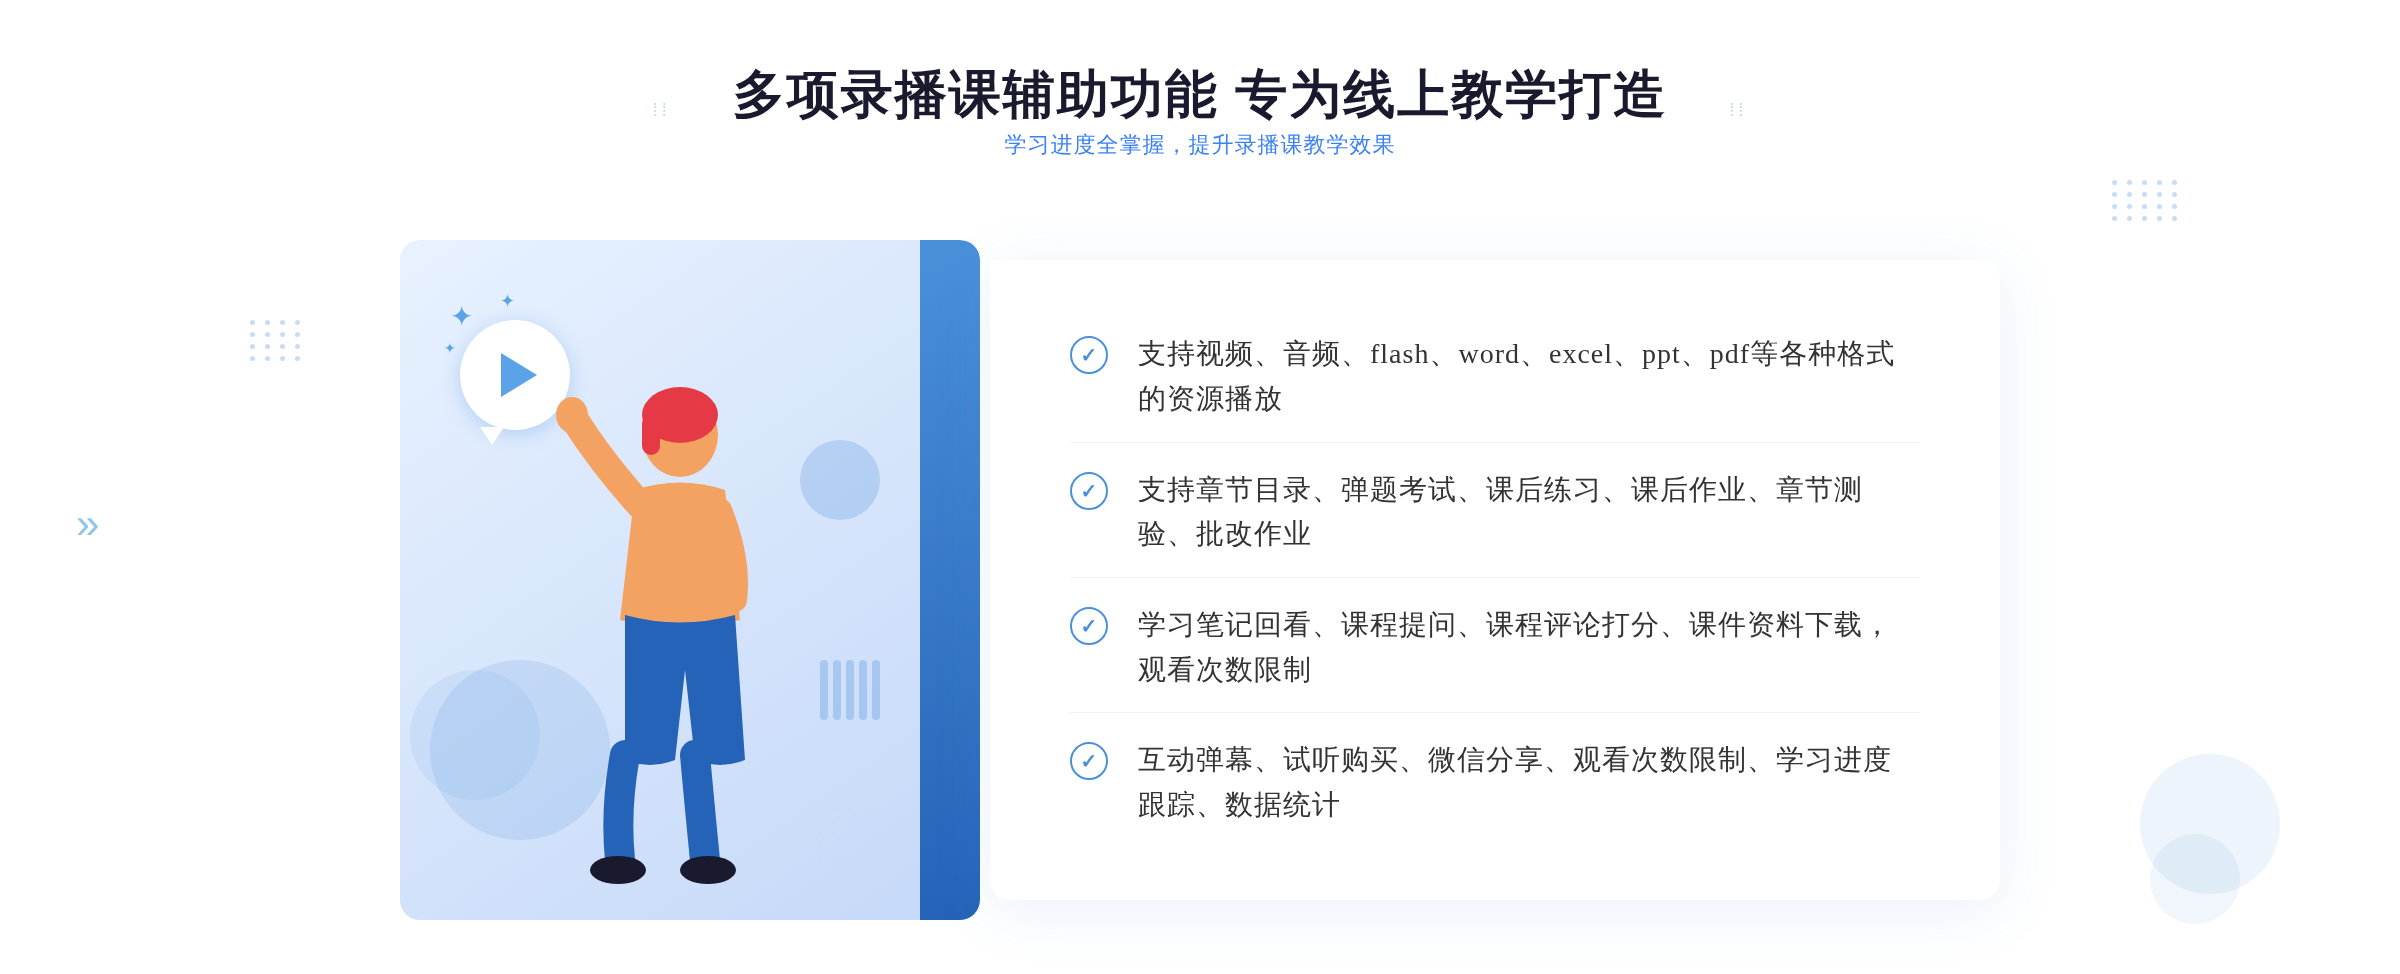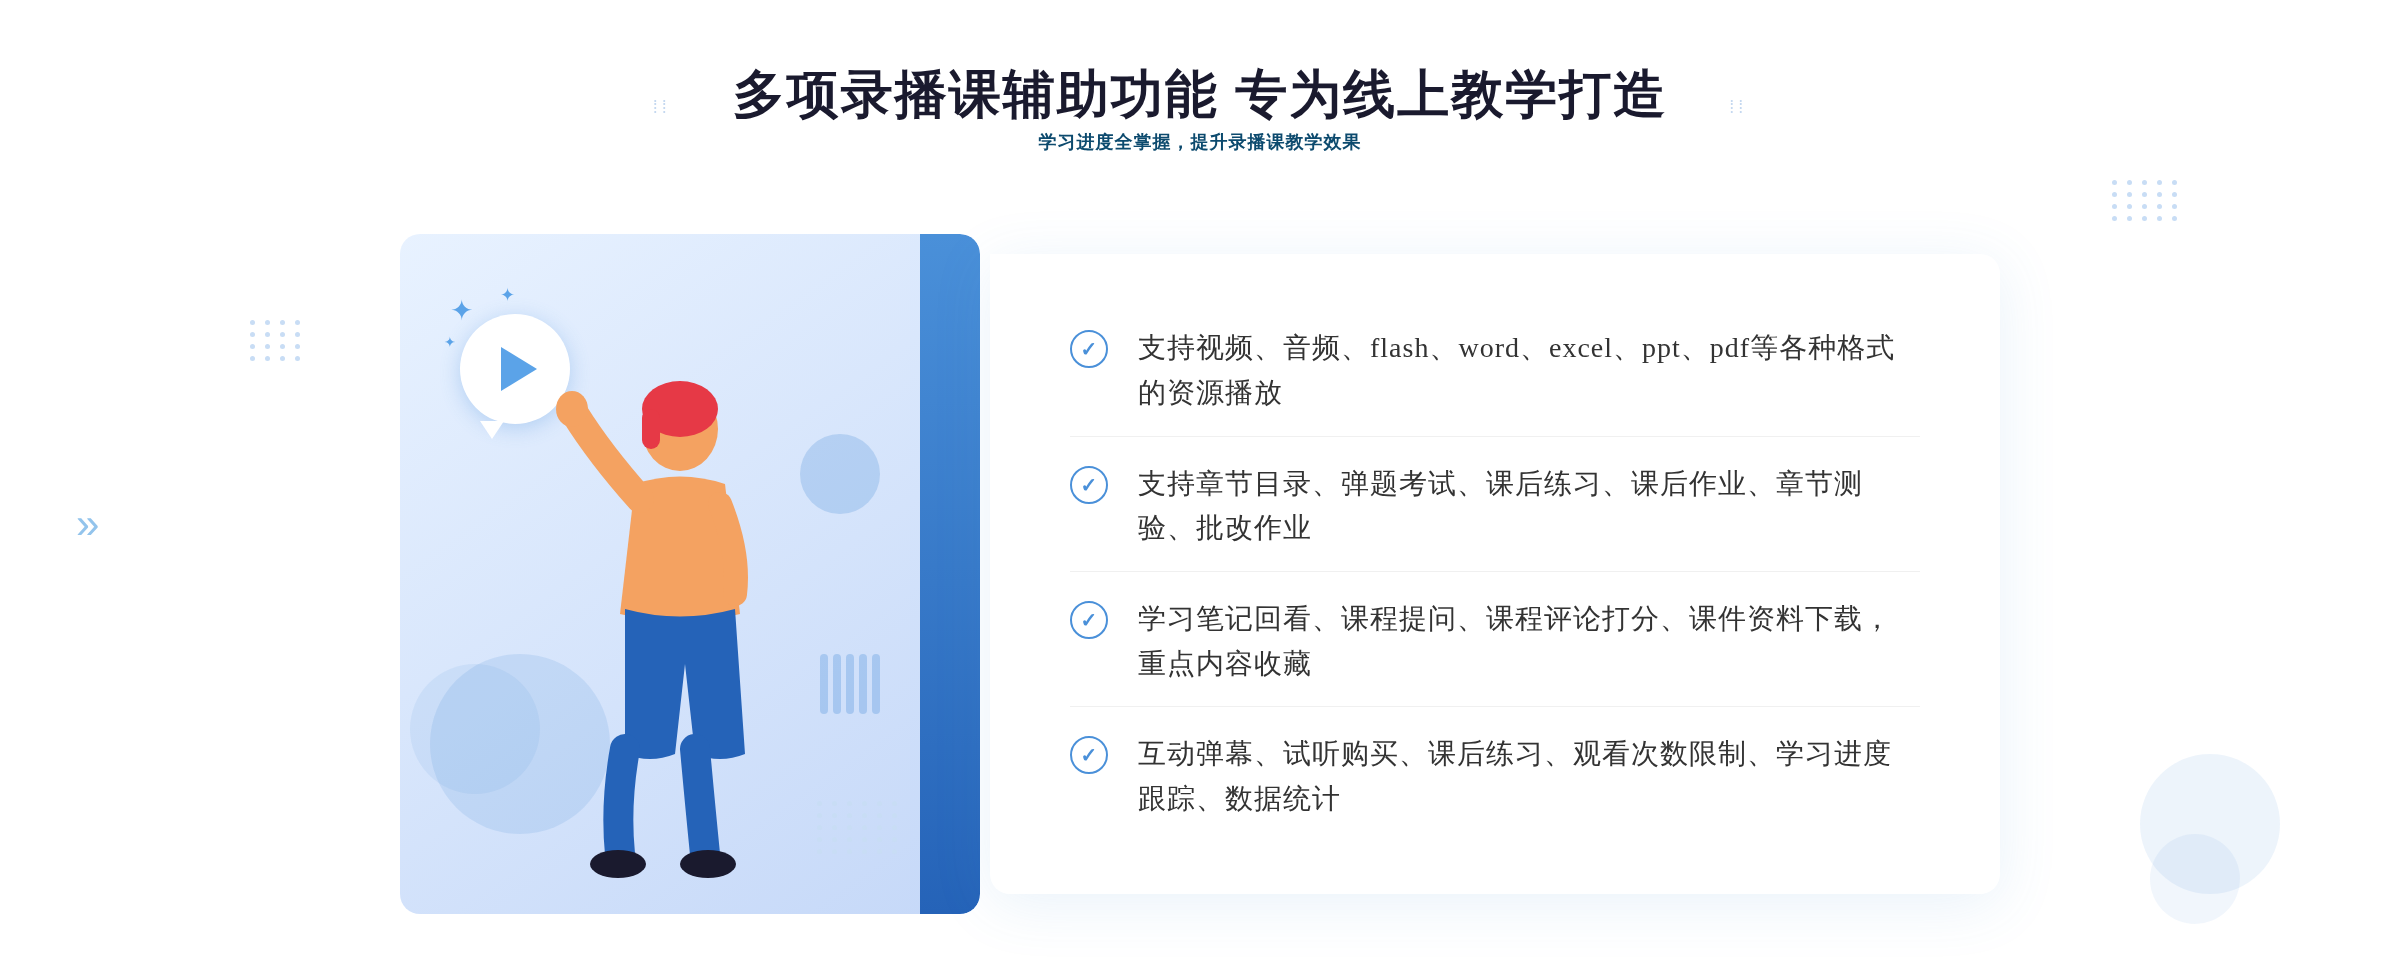--- a/index.html
+++ b/index.html
@@ -62,23 +62,23 @@
     }
 
     .main-title {
       font-size: 52px;
       font-weight: 600;
       color: #1a1a2e;
       letter-spacing: 2px;
     }
 
     .sub-title {
-      font-size: 18px;
-      color: #0c4a6e;
-      font-weight: 700;
+      font-size: 22px;
+      color: #3b82f6;
+      font-weight: 400;
       letter-spacing: 1px;
     }
 
     
     .content-area {
       display: flex;
       width: 1600px;
       height: 720px;
       position: relative;
     }
@@ -445,28 +445,28 @@
         <div class="check-icon">
           <span class="check-mark">✓</span>
         </div>
         <span class="feature-text">支持章节目录、弹题考试、课后练习、课后作业、章节测验、批改作业</span>
       </div>
 
       <div class="feature-item">
         <div class="check-icon">
           <span class="check-mark">✓</span>
         </div>
-        <span class="feature-text">学习笔记回看、课程提问、课程评论打分、课件资料下载，重点内容收藏</span>
+        <span class="feature-text">学习笔记回看、课程提问、课程评论打分、课件资料下载，观看次数限制</span>
       </div>
 
       <div class="feature-item">
         <div class="check-icon">
           <span class="check-mark">✓</span>
         </div>
-        <span class="feature-text">互动弹幕、试听购买、课后练习、观看次数限制、学习进度跟踪、数据统计</span>
+        <span class="feature-text">互动弹幕、试听购买、微信分享、观看次数限制、学习进度跟踪、数据统计</span>
       </div>
 
     </div>
   </div>
 
   <div style="position:absolute; right: 220px; top: 180px;">
     <div class="dot-matrix" style="grid-template-columns: repeat(5, 8px);">
       <div class="dot-matrix-item"></div>
         <div class="dot-matrix-item"></div>
         <div class="dot-matrix-item"></div>

